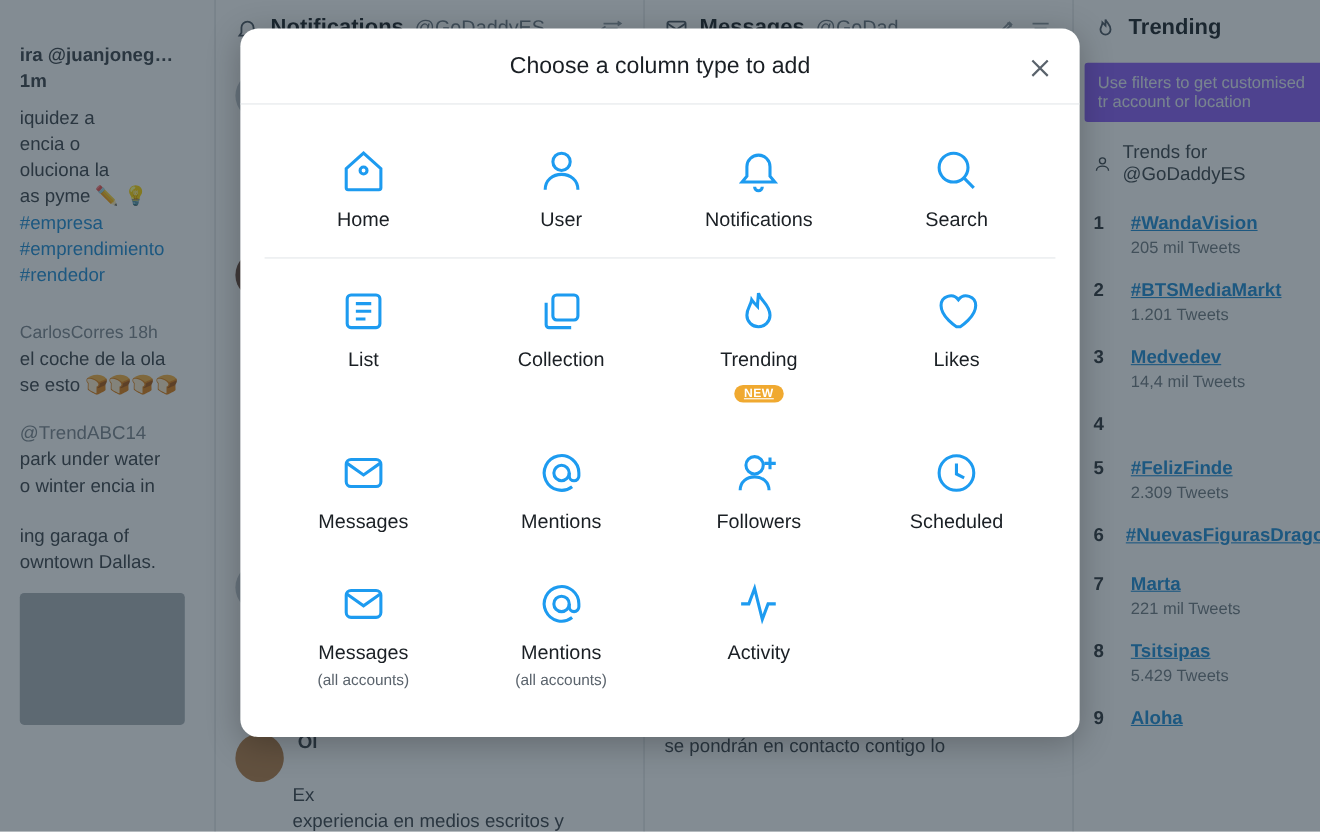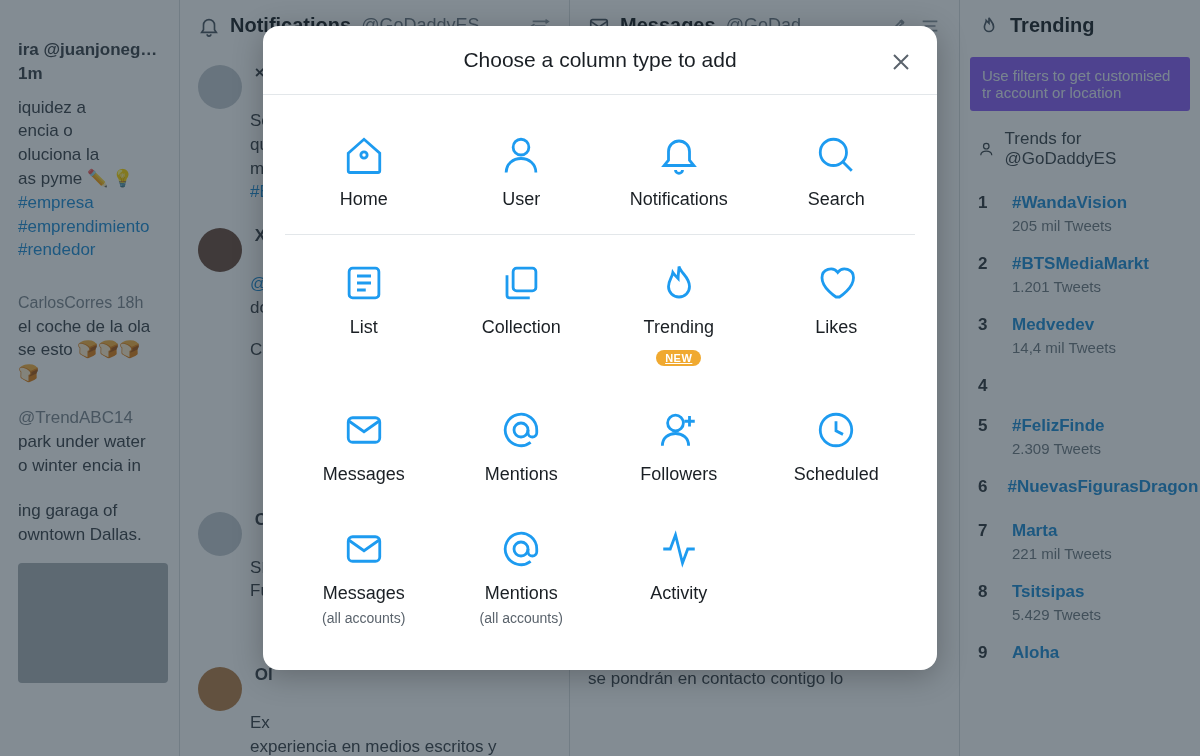--- a/index.html
+++ b/index.html
@@ -15,47 +15,47 @@
   .feed { padding:0 18px; color:#3a4148; font-size:17px; line-height:1.4; }
   .feed .item { padding:10px 0; }
   .hash { color:#1d8cd6; }
   .muted { color:#7d868e; }
   .avatar { width:44px; height:44px; border-radius:50%; background:#c3cad0; display:inline-block; vertical-align:top; margin-right:8px; margin-top:4px; }
   .trend-banner { margin:6px 10px 10px 10px; padding:10px 12px; background:#8b5cf6; color:#e7eef5; font-size:15px; border-radius:3px; }
   .trend-head { display:flex; gap:10px; align-items:center; padding:8px 18px; color:#3b4349; font-size:17px; }
   .trend-list { padding:6px 18px; }
   .trend-row { display:flex; gap:20px; padding:10px 0; align-items:flex-start; }
   .trend-row .rank { width:14px; color:#2f363c; font-weight:700; font-size:17px; }
-  .trend-row .tname { color:#1d8cd6; font-size:17px; font-weight:600; }
+  .trend-row .tname { color:#1d8cd6; font-size:17px; font-weight:600;text-decoration:underline; }
   .trend-row .tcount { color:#6f7a82; font-size:15px; margin-top:4px; }
 
   
   .overlay { position:absolute; inset:0; background:rgba(30,45,58,0.55); }
 
   
-  .modal { position:absolute; left:50%; top:26px; transform:translateX(-50%); width:674px; background:#fff; border-radius:16px; box-shadow:0 6px 30px rgba(0,0,0,0.25); padding-bottom:20px; }
+  .modal { position:absolute; left:50%; top:26px; transform:translateX(-50%); width:763px; background:#fff; border-radius:16px; box-shadow:0 6px 30px rgba(0,0,0,0.25); padding-bottom:20px; }
   .modal-header { position:relative; text-align:center; padding:22px 24px; border-bottom:1px solid #e3e7ea; }
   .modal-title { font-size:21px; color:#1a1f24; font-weight:500; }
   .modal-close { position:absolute; right:22px; top:22px; width:28px; height:28px; color:#5a636c; cursor:pointer; display:flex; align-items:center; justify-content:center; }
   .modal-body { padding: 16px 22px 4px 22px; }
   .grid { display:grid; grid-template-columns: repeat(4, 1fr); }
   .cell { padding:20px 4px 20px 4px; display:flex; flex-direction:column; align-items:center; gap:10px; cursor:pointer; user-select:none; }
   .cell .ico { width:56px; height:48px; display:flex; align-items:center; justify-content:center; color:#1d9bf0; }
   .cell .ico svg { width:42px; height:42px; }
   .cell .label { font-size:18px; color:#1a1f24; font-weight:500; text-align:center; }
   .cell .sub { font-size:14px; color:#5a636c; margin-top:-4px; }
   .divider { height:1px; background:#e3e7ea; margin:4px 0; }
   .badge-new { display:inline-block; margin-top:2px; padding:2px 9px; border-radius:10px; background:#f0a930; color:#fff; font-size:11px; font-weight:700; letter-spacing:0.5px;text-decoration:underline; }
 </style>
 </head>
 <body>
 
 <div class="deck">
 
-  <div class="col" style="width:180px">
+  <div class="col" style="width:196px">
     <div class="feed" style="padding-top:28px">
       <div class="item">
         <span style="font-weight:700">ira @juanjoneg…   1m</span>
       </div>
       <div>iquidez a</div>
       <div>encia o</div>
       <div>oluciona la</div>
       <div>as pyme ✏️ 💡</div>
       <div class="hash">#empresa</div>
       <div class="hash">#emprendimiento</div>

